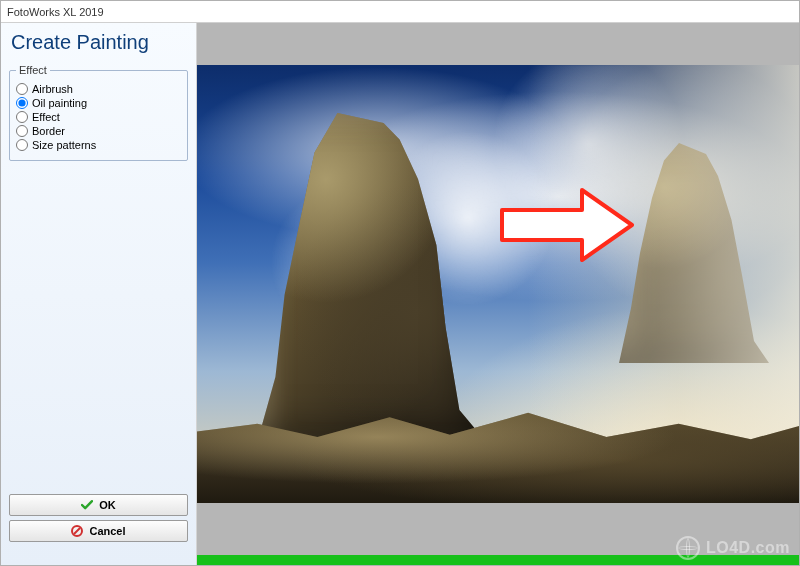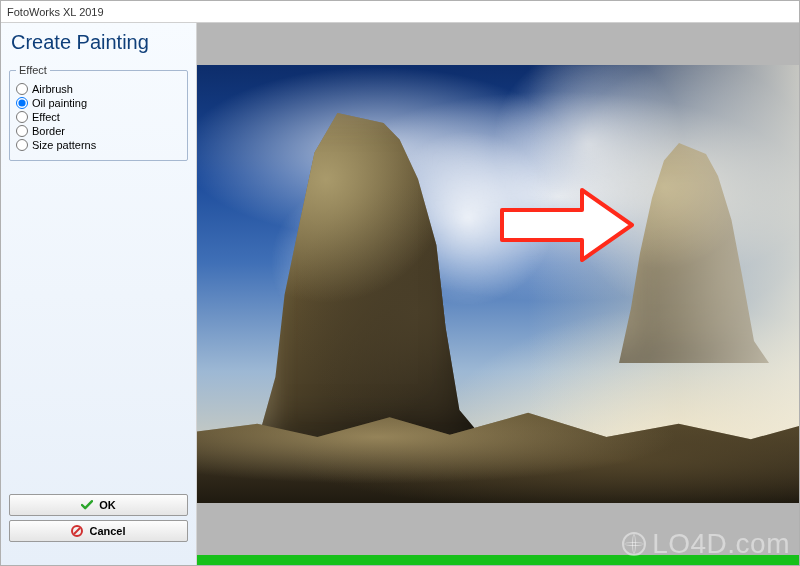--- a/index.html
+++ b/index.html
@@ -202,22 +202,22 @@
   }
   .progress-fill {
     height: 100%;
     background: #17c01a;
   }
 
   .watermark {
     position: absolute;
     right: 10px; bottom: 6px;
     font-family: Arial, sans-serif;
-    font-size: 28px;
-    font-weight: normal;
+    font-size: 16px;
+    font-weight: bold;
     color: rgba(255,255,255,0.45);
     letter-spacing: 0.5px;
     display: flex;
     align-items: center;
     gap: 6px;
     pointer-events: none;
   }
   .watermark .globe {
     width: 24px; height: 24px; border-radius: 50%;
     border: 2px solid rgba(255,255,255,0.45);

